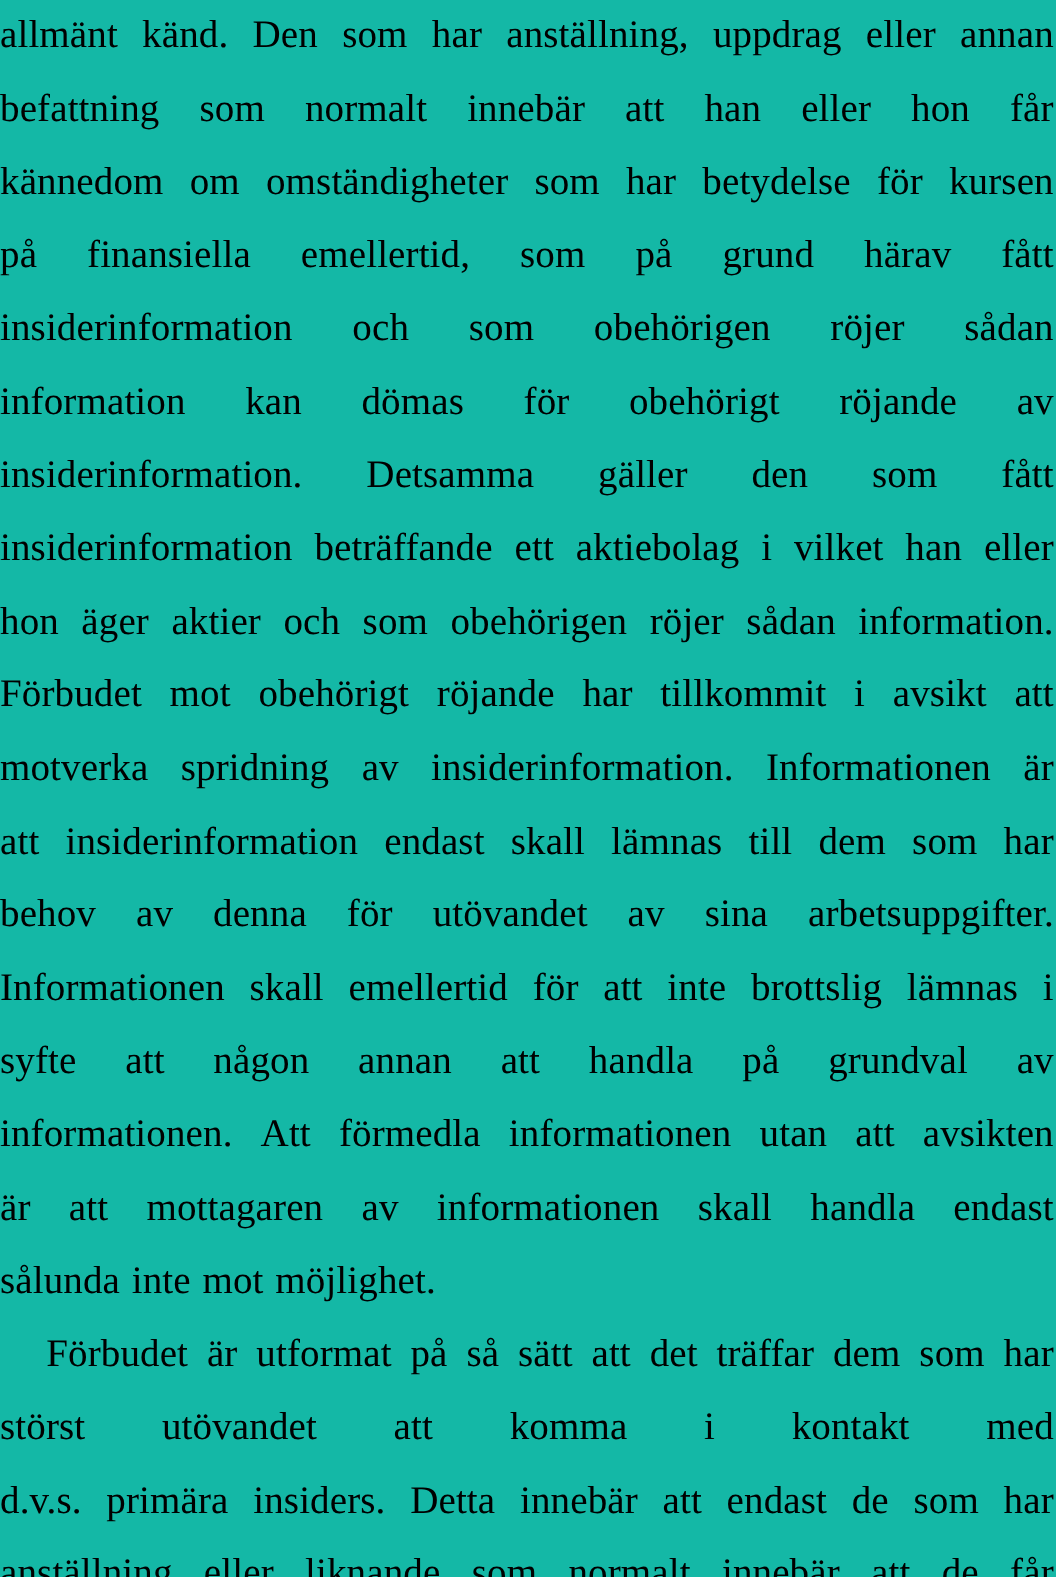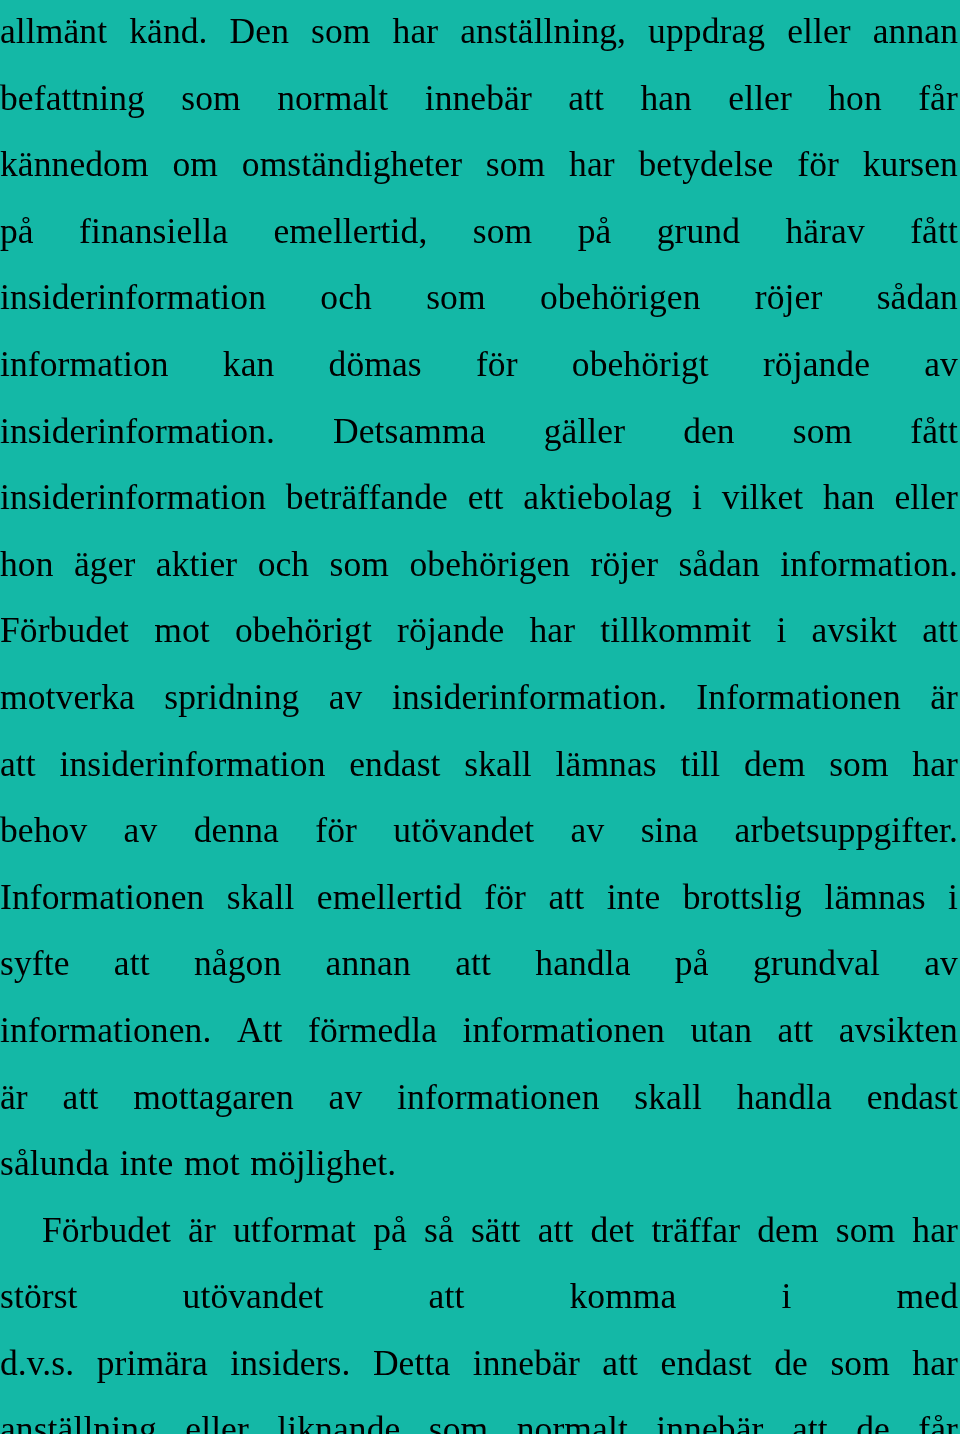--- a/index.html
+++ b/index.html
@@ -90,18 +90,18 @@
         <div class="line just"><span class="w">att</span><span class="w">insiderinformation</span><span class="w">endast</span><span class="w">skall</span><span class="w">lämnas</span><span class="w">till</span><span class="w">dem</span><span class="w">som</span><span class="w">har</span></div>
         <div class="line just"><span class="w">behov</span><span class="w">av</span><span class="w">denna</span><span class="w">för</span><span class="w">utövandet</span><span class="w">av</span><span class="w">sina</span><span class="w">arbetsuppgifter.</span></div>
         <div class="line just"><span class="w">Informationen</span><span class="w">skall</span><span class="w">emellertid</span><span class="w">för</span><span class="w">att</span><span class="w">inte</span><span class="w">brottslig</span><span class="w">lämnas</span><span class="w">i</span></div>
         <div class="line just"><span class="w">syfte</span><span class="w">att</span><span class="w">någon</span><span class="w">annan</span><span class="w">att</span><span class="w">handla</span><span class="w">på</span><span class="w">grundval</span><span class="w">av</span></div>
         <div class="line just"><span class="w">informationen.</span><span class="w">Att</span><span class="w">förmedla</span><span class="w">informationen</span><span class="w">utan</span><span class="w">att</span><span class="w">avsikten</span></div>
         <div class="line just"><span class="w">är</span><span class="w">att</span><span class="w">mottagaren</span><span class="w">av</span><span class="w">informationen</span><span class="w">skall</span><span class="w">handla</span><span class="w">endast</span></div>
         <div class="line last"><span class="w">sålunda</span><span class="w">inte</span><span class="w">mot</span><span class="w">möjlighet.</span></div>
       </div>
       <div class="paragraph">
         <div class="line just indent"><span class="w">Förbudet</span><span class="w">är</span><span class="w">utformat</span><span class="w">på</span><span class="w">så</span><span class="w">sätt</span><span class="w">att</span><span class="w">det</span><span class="w">träffar</span><span class="w">dem</span><span class="w">som</span><span class="w">har</span></div>
-        <div class="line just"><span class="w">störst</span><span class="w">utövandet</span><span class="w">att</span><span class="w">komma</span><span class="w">i</span><span class="w">med</span></div>
+        <div class="line just"><span class="w">störst</span><span class="w">utövandet</span><span class="w">att</span><span class="w">komma</span><span class="w">i</span><span class="w">kontakt</span><span class="w">med</span></div>
         <div class="line just"><span class="w">d.v.s.</span><span class="w">primära</span><span class="w">insiders.</span><span class="w">Detta</span><span class="w">innebär</span><span class="w">att</span><span class="w">endast</span><span class="w">de</span><span class="w">som</span><span class="w">har</span></div>
         <div class="line just"><span class="w">anställning</span><span class="w">eller</span><span class="w">liknande</span><span class="w">som</span><span class="w">normalt</span><span class="w">innebär</span><span class="w">att</span><span class="w">de</span><span class="w">får</span></div>
       </div>
     </div>
 </div>
 
 </body></html>

